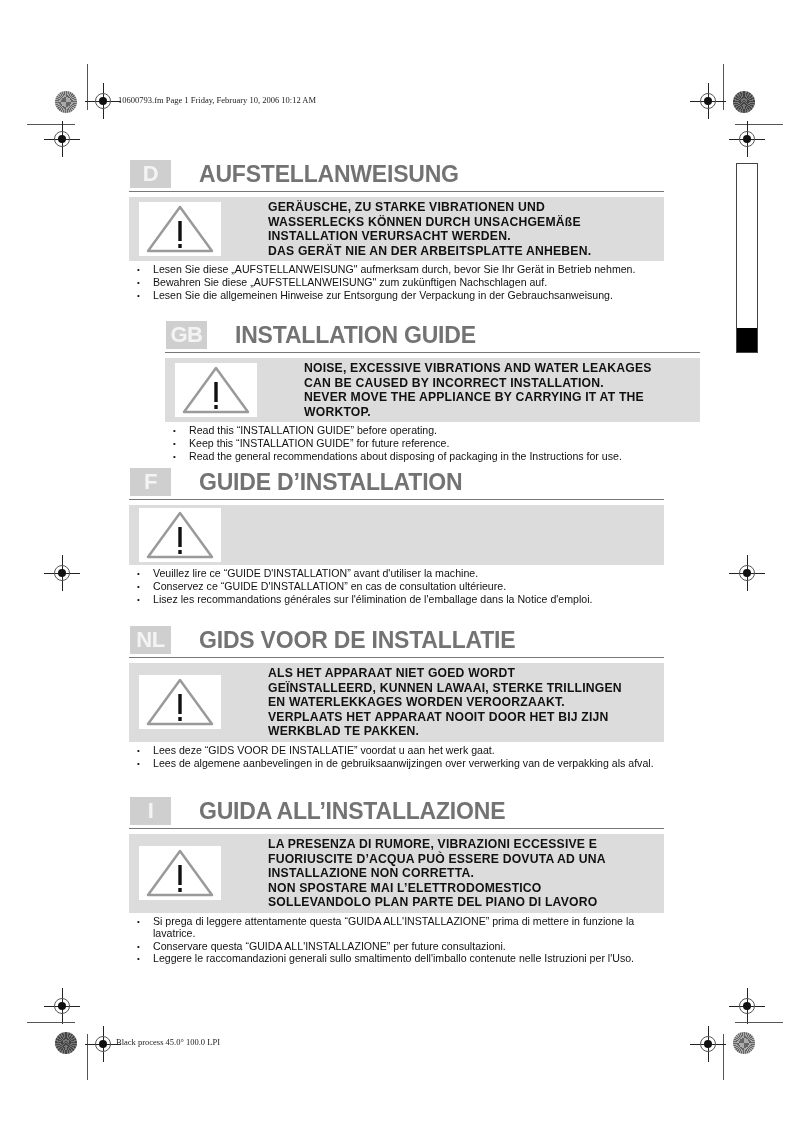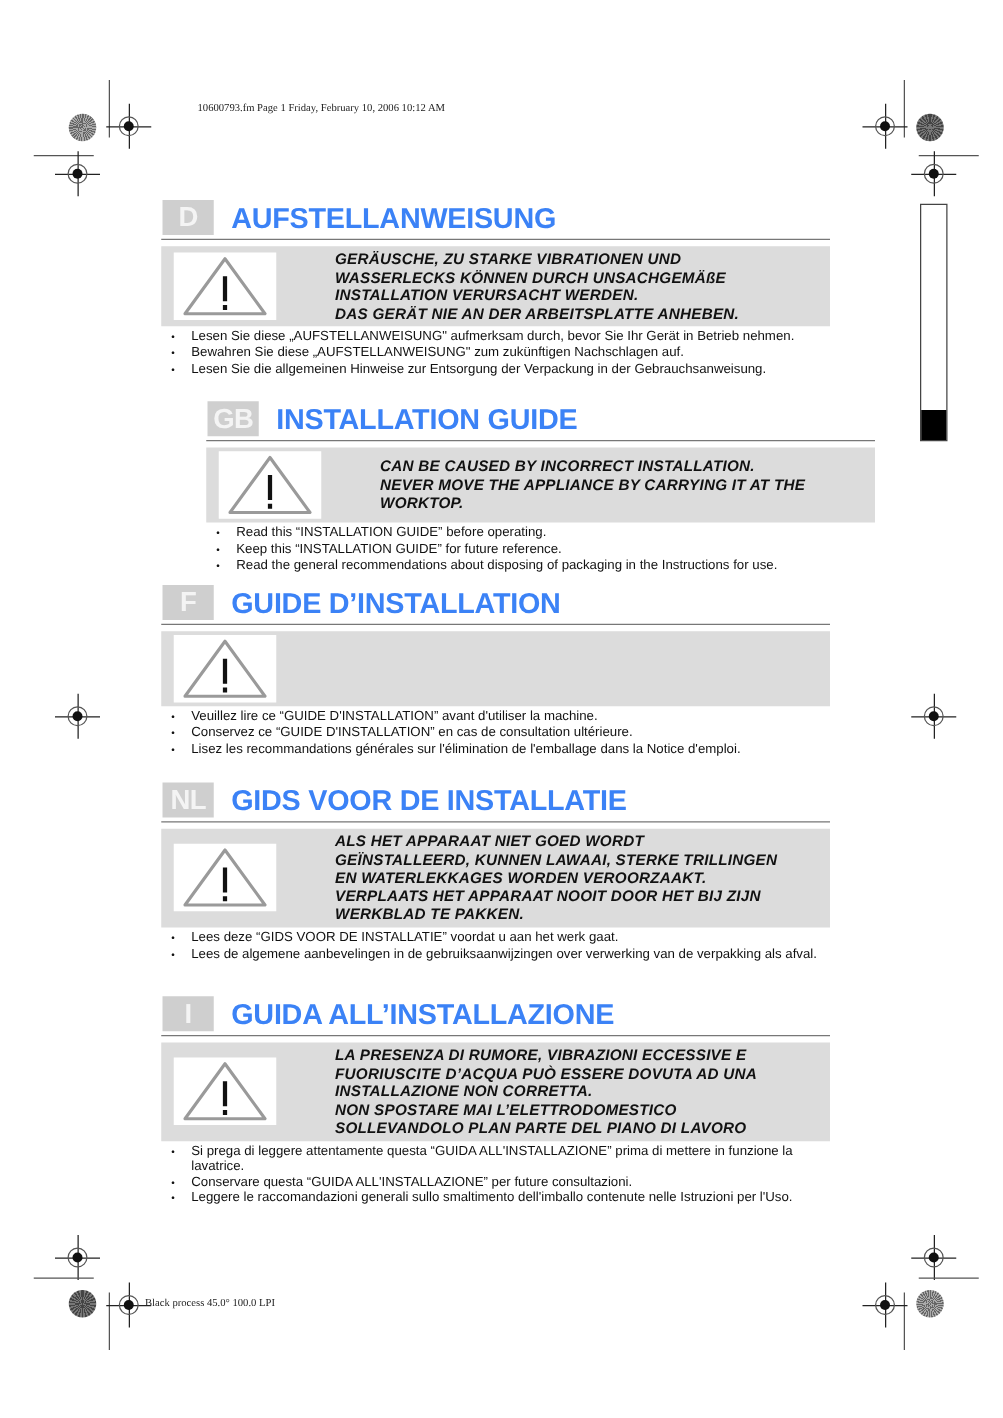--- a/index.html
+++ b/index.html
@@ -29,33 +29,33 @@
   .tab-box .fill { position: absolute; left: 0; right: 0; bottom: 0; height: 24px; background: #000; }
 
   .section { position: absolute; left: 129px; width: 535px; }
   .sec-head { position: relative; height: 34px; border-bottom: 1px solid #777; }
   .lang {
     position: absolute; left: 1px; top: 3px; width: 41px; height: 28px; background: #cfcfcf;
     color: #f4f4f4; font-weight: bold; font-size: 22px; line-height: 28px; text-align: center;
     letter-spacing: -0.5px;
   }
   .sec-title {
-    position: absolute; left: 56px; top: 2px; font-weight: bold; font-size: 23px; line-height: 30px;
-    color: #3b82f6; white-space: nowrap; letter-spacing: -0.2px;
+    position: absolute; left: 70px; top: 2px; font-weight: bold; font-size: 23px; line-height: 30px;
+    color: #737373; white-space: nowrap; letter-spacing: -0.2px;
   }
   .warn {
     position: relative; margin-top: 5px; background: #dcdcdc; display: flex; align-items: center;
     padding: 3px 6px 3px 10px; box-sizing: border-box;
   }
   .warn-icon {
     flex: 0 0 auto; width: 82px; height: 54px; background: #fff; margin-right: 47px;
     display: flex; align-items: center; justify-content: center;
   }
   .warn-text {
-    font-weight: bold; font-size: 12.2px; line-height: 14.6px; color: #111; letter-spacing: 0.2px; font-style: italic;
+    font-weight: bold; font-size: 12.2px; line-height: 14.6px; color: #111; letter-spacing: 0.2px;
   }
   .warn-text div { white-space: nowrap; }
   ul.bullets { list-style: none; margin: 3px 0 0 0; padding: 0; }
   ul.bullets li {
     position: relative; padding-left: 24px; font-size: 10.6px; line-height: 11.8px; color: #111;
     margin-bottom: 1px;
   }
   ul.bullets li::before {
     content: "•"; position: absolute; left: 8px; top: 0; font-size: 8px; line-height: 12px;
   }
@@ -64,21 +64,21 @@
 <body>
 
 <div class="star" style="left:55px;top:91px;"></div>
 <div class="trim" style="left:87px;top:64px;width:1px;height:46px;"></div>
 <div class="reg" style="left:85px;top:83px;">
     <div class="h"></div>
     <div class="v"></div>
     <div class="c"></div>
     <div class="d"></div>
   </div>
-<div class="slug" style="left:118px;top:81px;margin-left:40px;">10600793.fm  Page 1  Friday, February 10, 2006  10:12 AM</div>
+<div class="slug" style="left:118px;top:95px;">10600793.fm  Page 1  Friday, February 10, 2006  10:12 AM</div>
 <div class="trim" style="left:27px;top:124px;width:48px;height:1px;"></div>
 <div class="reg" style="left:44px;top:121px;">
     <div class="h"></div>
     <div class="v"></div>
     <div class="c"></div>
     <div class="d"></div>
   </div>
 
 <div class="star dark" style="left:733px;top:91px;"></div>
 <div class="trim" style="left:723px;top:64px;width:1px;height:46px;"></div>
@@ -180,20 +180,21 @@
       </div>
       <div class="warn">
         <div class="warn-icon">
           <svg width="70" height="50" viewBox="0 0 70 50">
             <polygon points="35,3 67,47 3,47" fill="#fff" stroke="#9a9a9a" stroke-width="2.5" stroke-linejoin="round"></polygon>
             <rect x="33.3" y="17" width="3.4" height="20" fill="#111"></rect>
             <rect x="33.3" y="40" width="3.4" height="4" fill="#111"></rect>
           </svg>
         </div>
         <div class="warn-text">
+          <div>NOISE, EXCESSIVE VIBRATIONS AND WATER LEAKAGES</div>
           <div>CAN BE CAUSED BY INCORRECT INSTALLATION.</div>
           <div>NEVER MOVE THE APPLIANCE BY CARRYING IT AT THE</div>
           <div>WORKTOP.</div>
         </div>
       </div>
       <ul class="bullets">
         <li>Read this “INSTALLATION GUIDE” before operating.</li>
         <li>Keep this “INSTALLATION GUIDE” for future reference.</li>
         <li>Read the general recommendations about disposing of packaging in the Instructions for use.</li>
       </ul>

